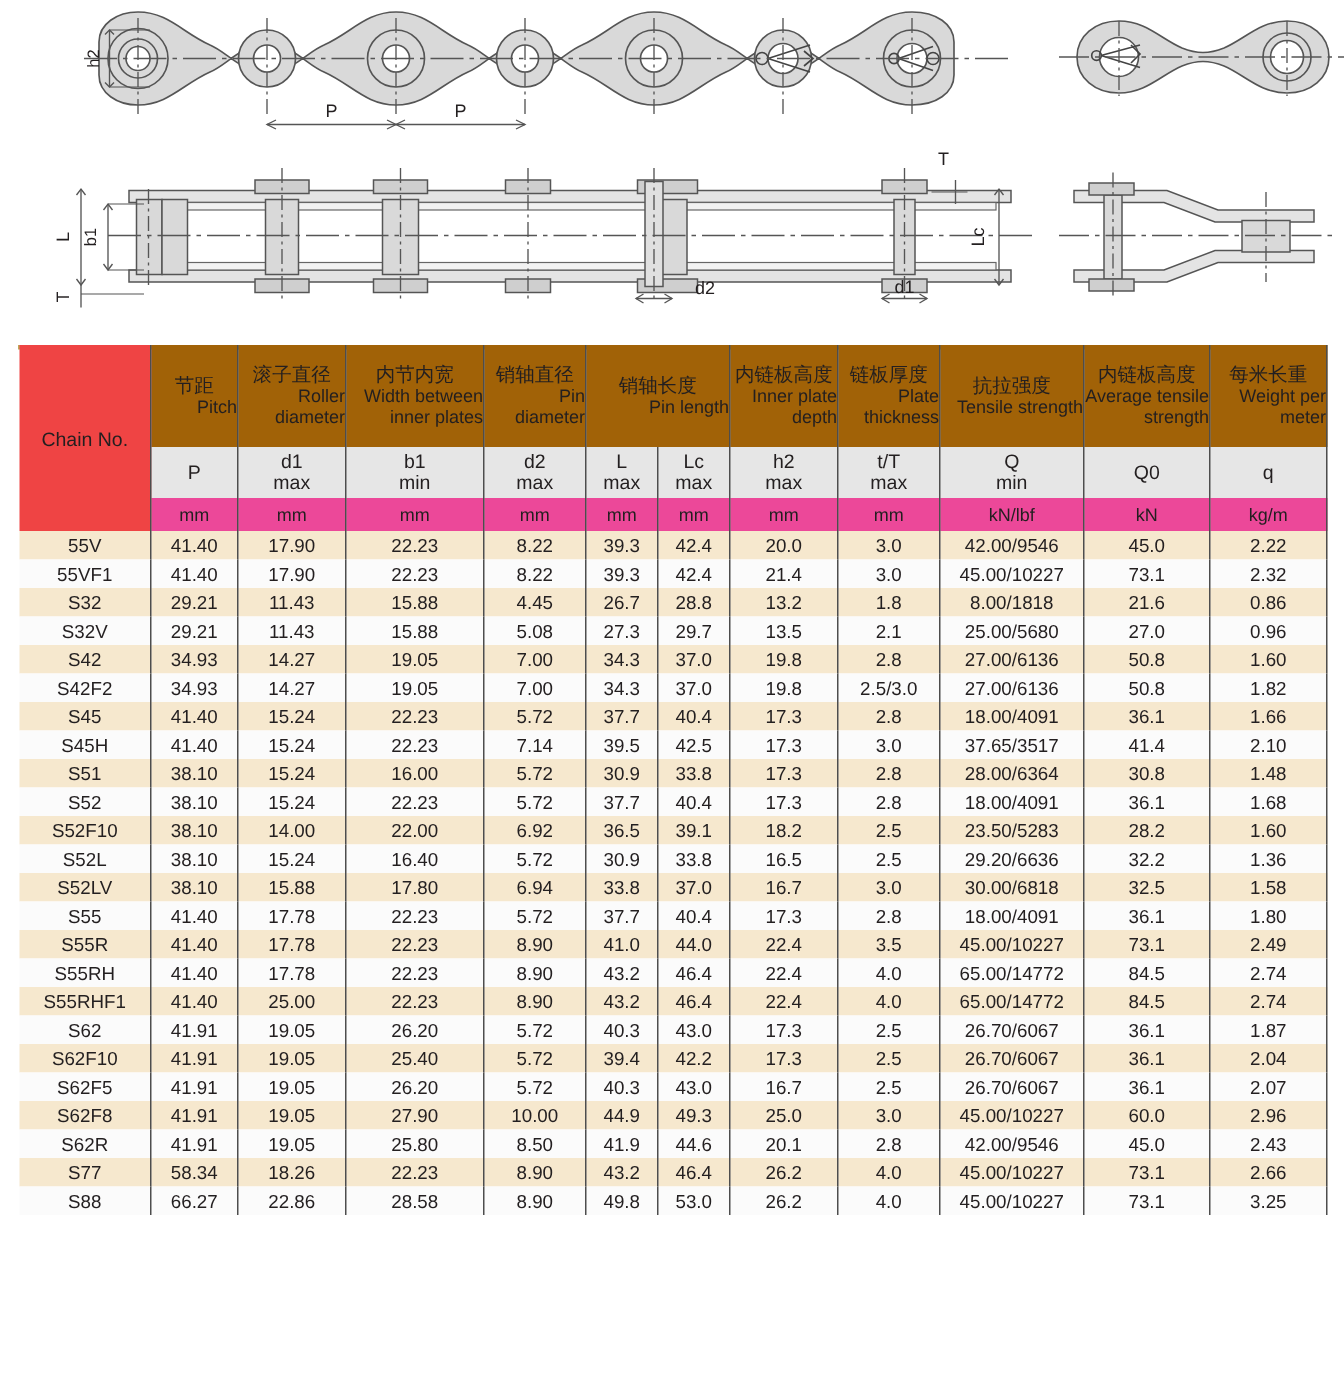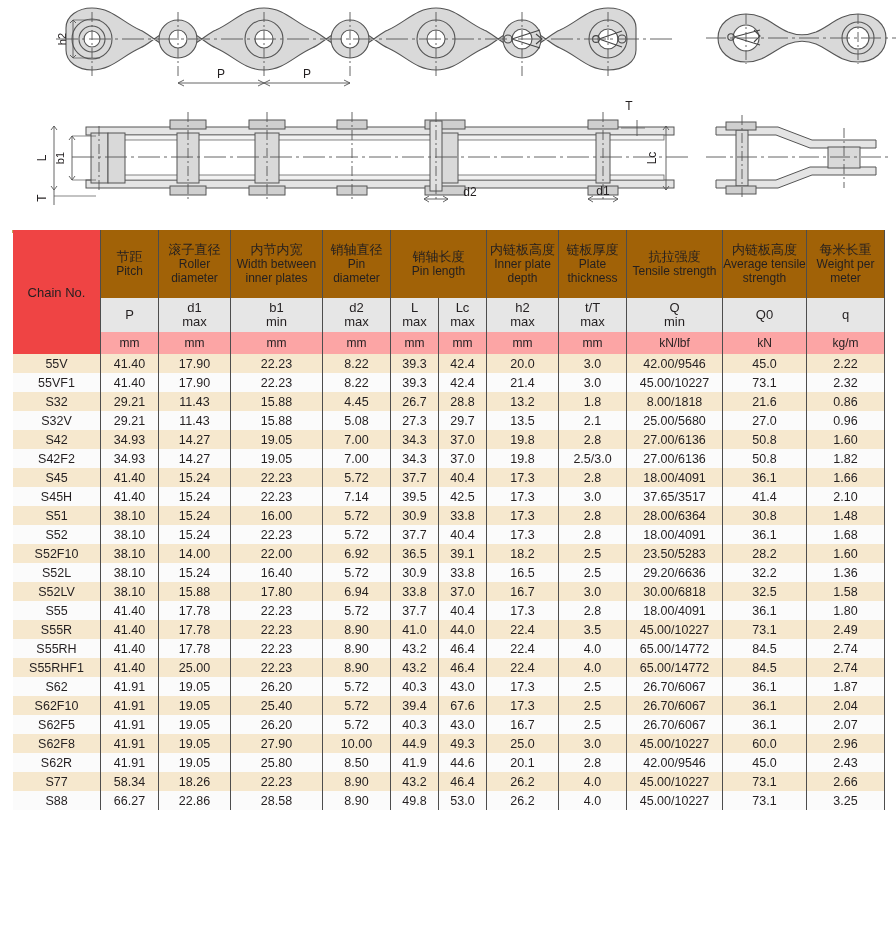--- a/index.html
+++ b/index.html
@@ -57,30 +57,31 @@
     padding: 2px 1px 2px 1px;
   }
   .h-title .cn {
     font-size: 13px;
     display: block;
     margin-bottom: 1px;
   }
   .h-title .en {
     font-size: 12px;
     display: block;
+    text-align: right;
   }
   .h-sym {
     height: 34px;
     background: #e6e6e6;
     font-size: 13px;
     line-height: 1.1;
   }
   .h-unit {
     height: 22px;
-    background: #fca5a5;
+    background: #ec4899;
     font-size: 12px;
   }
   .chainno-cell {
     background: #ef4444;
     font-size: 13px;
     border-left: 1px solid transparent !important;
     text-align: center;
   }
   tbody tr { height: 19px; }
   tbody tr.odd td { background: #f6e8ce; }
@@ -733,21 +734,21 @@
             <td>36.1</td>
             <td>1.87</td>
           </tr>
           <tr class="odd">
             <td class="name">S62F10</td>
             <td>41.91</td>
             <td>19.05</td>
             <td>25.40</td>
             <td>5.72</td>
             <td>39.4</td>
-            <td>67.6</td>
+            <td>42.2</td>
             <td>17.3</td>
             <td>2.5</td>
             <td>26.70/6067</td>
             <td>36.1</td>
             <td>2.04</td>
           </tr>
           <tr class="even">
             <td class="name">S62F5</td>
             <td>41.91</td>
             <td>19.05</td>

